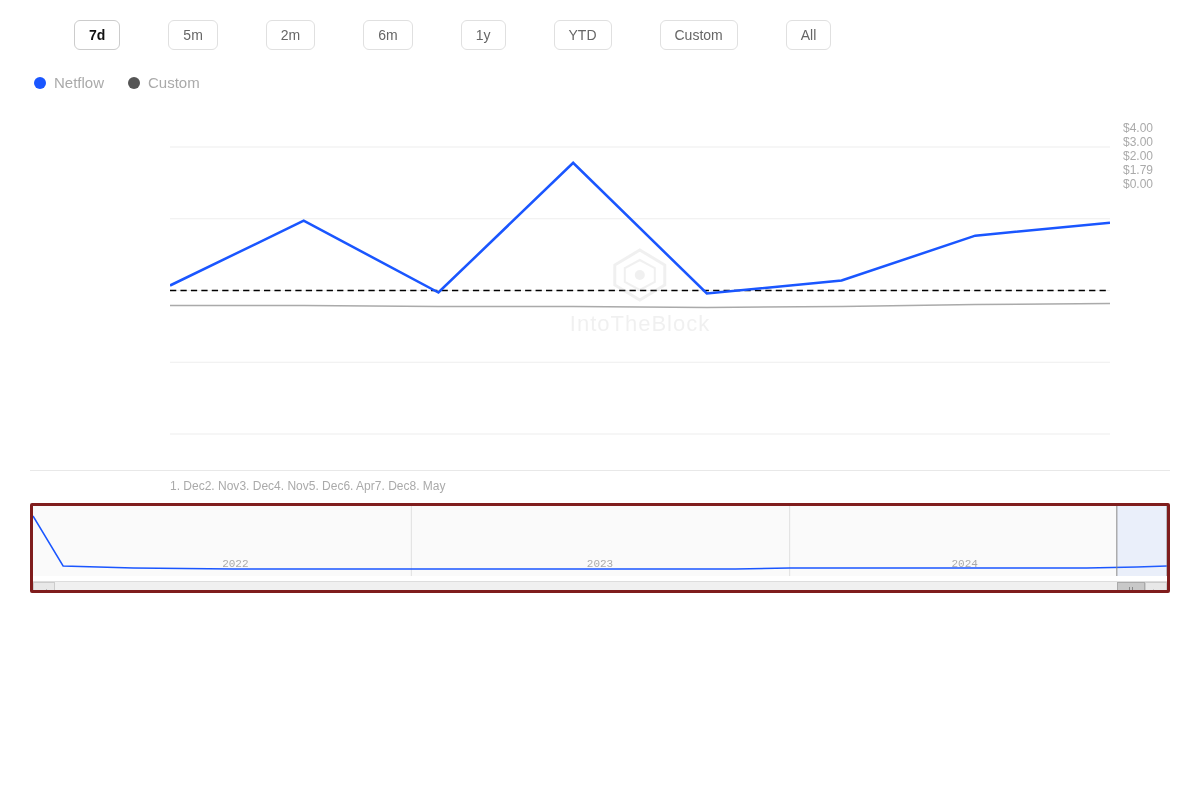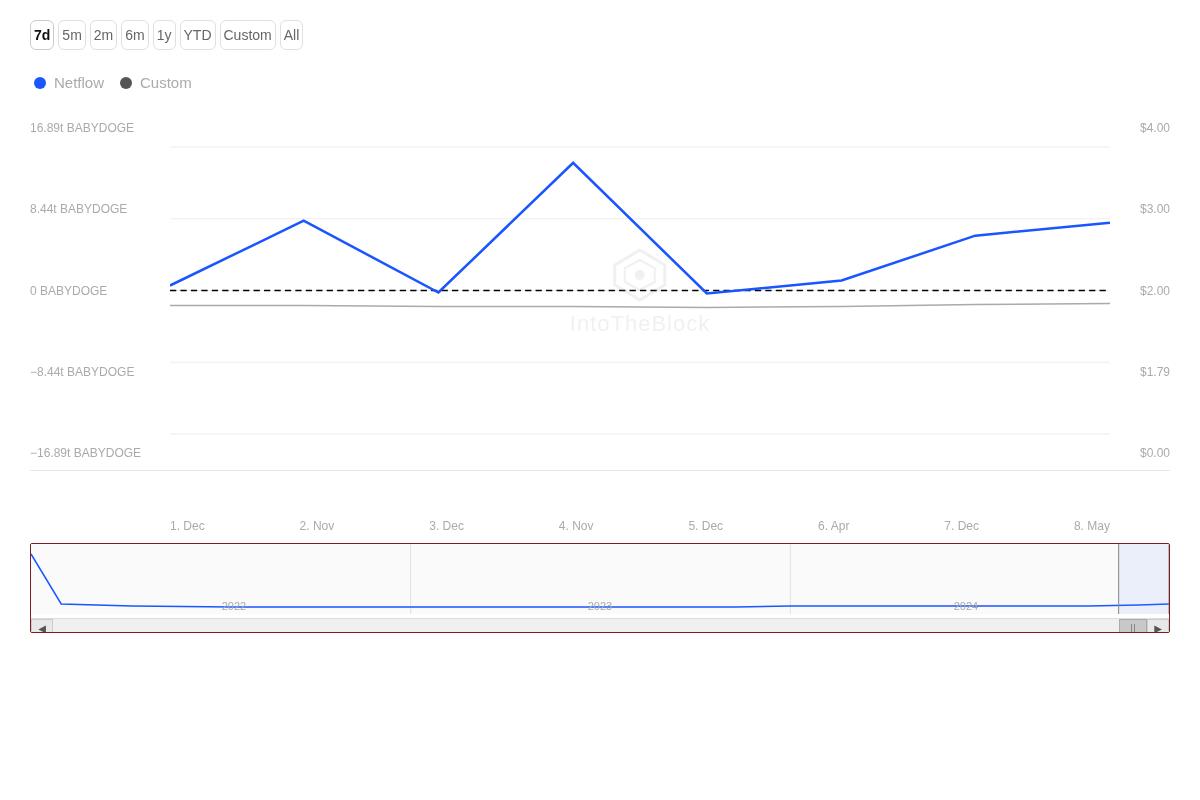--- a/index.html
+++ b/index.html
@@ -19,42 +19,43 @@
 
     
     .time-range-bar {
       display: flex;
       align-items: center;
       gap: 4px;
       margin-bottom: 24px;
     }
 
     .time-btn {
-      padding: 6px 3px;
+      padding: 6px 14px;
       border: 1px solid #e0e0e0;
       border-radius: 6px;
       background: #fff;
       cursor: pointer;
       font-size: 14px;
       color: #666;
       font-weight: 400;
+      margin-left: 44px;
     }
 
     .time-btn.active {
       background: #fff;
       font-weight: 700;
       color: #111;
       border-color: #ccc;
     }
 
     
     .legend {
       display: flex;
       align-items: center;
-      gap: 16px;
+      gap: 24px;
       margin-bottom: 20px;
       padding-left: 4px;
     }
 
     .legend-item {
       display: flex;
       align-items: center;
       gap: 8px;
     }
 
@@ -98,26 +99,26 @@
 
     .y-label {
       font-size: 12px;
       color: #aaa;
       white-space: nowrap;
     }
 
     
     .y-axis-right {
       position: absolute;
-      right: 0;
+      right: 17px;
       top: 0;
       height: 100%;
       display: flex;
       flex-direction: column;
-      justify-content: space-between;
+      justify-content: flex-start;
       padding: 10px 0;
       text-align: right;
     }
 
     .y-label-right {
       font-size: 12px;
       color: #aaa;
     }
 
     
@@ -146,40 +147,40 @@
     .watermark-text {
       font-size: 22px;
       color: #888;
       font-weight: 500;
       letter-spacing: 1px;
     }
 
     
     .x-axis {
       display: flex;
-      justify-content: space-between;
+      justify-content: flex-start;
       padding: 8px 0 0 0;
       margin-left: 140px;
       margin-right: 60px;
-      margin-top: 40px;
     }
 
     .x-label {
       font-size: 12px;
       color: #aaa;
     }
 
     
     .mini-chart-wrapper {
       margin-top: 10px;
       position: relative;
       height: 90px;
-      border: 1px solid #7f1d1d;
+      border: 3px solid #7f1d1d;
       border-radius: 2px;
       overflow: hidden;
+      font-family: Liberation Mono, monospace;
     }
 
     .mini-chart-svg {
       width: 100%;
       height: 70px;
     }
 
     .mini-years {
       position: absolute;
       bottom: 20px;
@@ -285,27 +286,20 @@
     </div>
     <div class="legend-item">
       <div class="legend-dot dark"></div>
       <span class="legend-label">Custom</span>
     </div>
   </div>
 
   <div class="chart-wrapper">
     <div class="main-chart">
 
-      <div class="y-axis-left">
-        <span class="y-label">16.89t BABYDOGE</span>
-        <span class="y-label">8.44t BABYDOGE</span>
-        <span class="y-label">0 BABYDOGE</span>
-        <span class="y-label">−8.44t BABYDOGE</span>
-        <span class="y-label">−16.89t BABYDOGE</span>
-      </div>
 
       <div class="y-axis-right">
         <span class="y-label-right">$4.00</span>
         <span class="y-label-right">$3.00</span>
         <span class="y-label-right">$2.00</span>
         <span class="y-label-right">$1.79</span>
         <span class="y-label-right">$0.00</span>
       </div>
 
       <div class="chart-svg-container">

